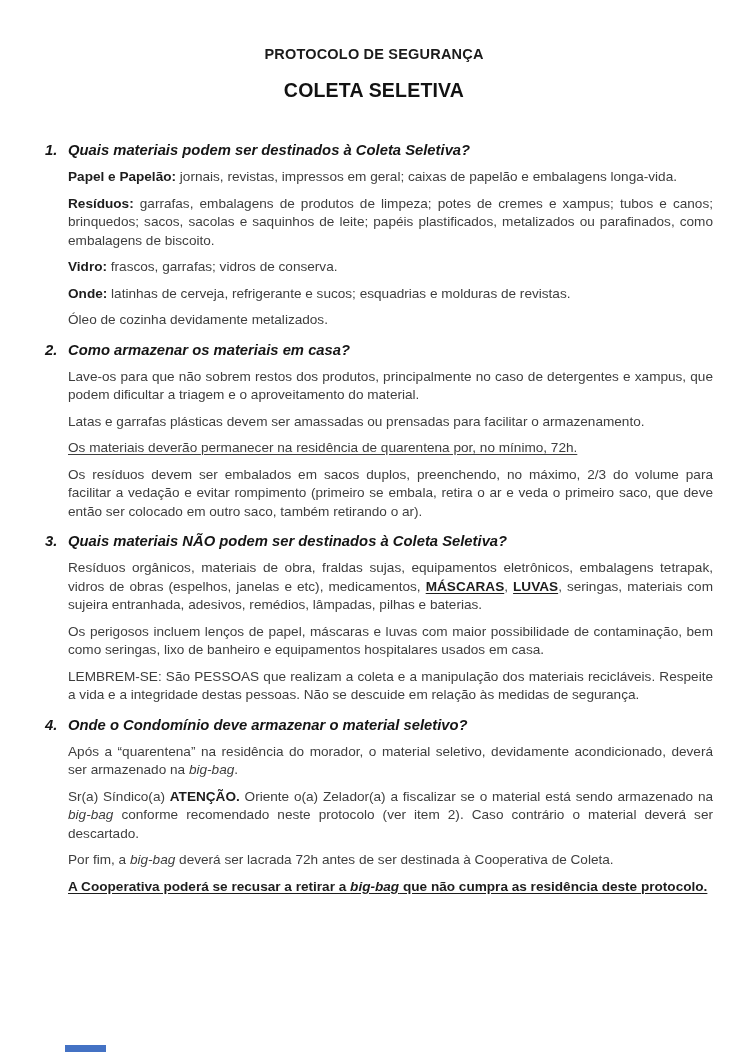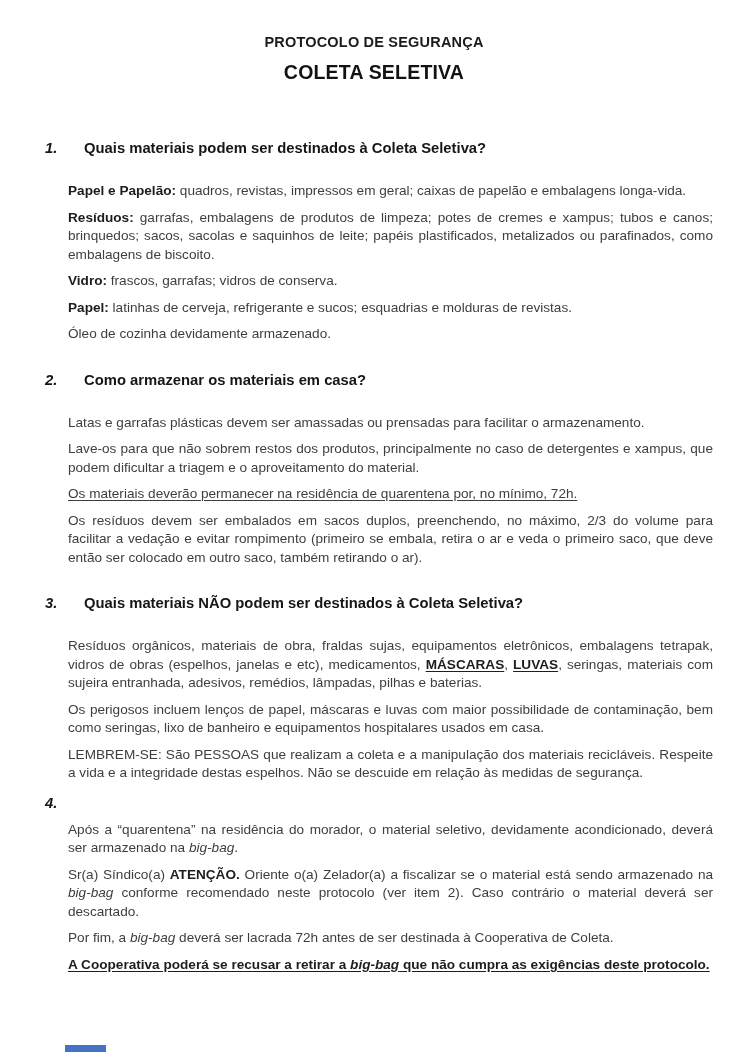--- a/index.html
+++ b/index.html
@@ -19,21 +19,21 @@
     position: relative;
     width: 748px;
     height: 1057px;
     background: #ffffff;
     box-sizing: border-box;
   }
   .titles {
     padding-top: 30px;
   }
   .kicker {
-    margin: 4px;
+    margin: 16px;
     text-align: center;
     font-size: 14.5px;
     line-height: 17px;
     font-weight: bold;
     color: #1b1b1b;
     letter-spacing: 0.2px;
   }
   .doc-title {
     margin: 10px 0 0 0;
     text-align: center;
@@ -56,22 +56,23 @@
   .sec-num {
     width: 23px;
     flex: 0 0 23px;
     font-weight: bold;
     font-style: italic;
     font-size: 14.8px;
     line-height: 19px;
     color: #161616;
   }
   .sec-title {
-    margin: 16px;
+    margin: 0;
     font-weight: bold;
+    font-style: italic;
     font-size: 14.8px;
     line-height: 19px;
     color: #161616;
   }
   .sec-paras { margin-left: 23px; }
   .para {
     margin: 0 0 8px 0;
     font-size: 13.6px;
     line-height: 18.5px;
     color: #3e3e3e;
@@ -99,62 +100,63 @@
   </header>
 
   <main class="doc-body">
 
     <section>
       <div class="sec-head">
         <span class="sec-num">1.</span>
         <h2 class="sec-title">Quais materiais podem ser destinados à Coleta Seletiva?</h2>
       </div>
       <div class="sec-paras">
-          <p class="para"><span class="run-b">Papel e Papelão:</span><span class=""> quadros, revistas, impressos em geral; caixas de papelão e embalagens longa-vida.</span></p>
+          <p class="para"><span class="run-b">Papel e Papelão:</span><span class=""> jornais, revistas, impressos em geral; caixas de papelão e embalagens longa-vida.</span></p>
           <p class="para justify"><span class="run-b">Resíduos:</span><span class=""> garrafas, embalagens de produtos de limpeza; potes de cremes e xampus; tubos e canos; brinquedos; sacos, sacolas e saquinhos de leite; papéis plastificados, metalizados ou parafinados, como embalagens de biscoito.</span></p>
           <p class="para"><span class="run-b">Vidro:</span><span class=""> frascos, garrafas; vidros de conserva.</span></p>
-          <p class="para"><span class="run-b">Papel:</span><span class=""> latinhas de cerveja, refrigerante e sucos; esquadrias e molduras de revistas.</span></p>
-          <p class="para"><span class="">Óleo de cozinha devidamente armazenado.</span></p>
+          <p class="para"><span class="run-b">Onde:</span><span class=""> latinhas de cerveja, refrigerante e sucos; esquadrias e molduras de revistas.</span></p>
+          <p class="para"><span class="">Óleo de cozinha devidamente metalizados.</span></p>
         </div>
     </section>
 
     <section>
       <div class="sec-head">
         <span class="sec-num">2.</span>
         <h2 class="sec-title">Como armazenar os materiais em casa?</h2>
       </div>
       <div class="sec-paras">
+          <p class="para justify"><span class="">Lave-os para que não sobrem restos dos produtos, principalmente no caso de detergentes e xampus, que podem dificultar a triagem e o aproveitamento do material.</span></p>
           <p class="para"><span class="">Latas e garrafas plásticas devem ser amassadas ou prensadas para facilitar o armazenamento.</span></p>
-          <p class="para justify"><span class="">Lave-os para que não sobrem restos dos produtos, principalmente no caso de detergentes e xampus, que podem dificultar a triagem e o aproveitamento do material.</span></p>
           <p class="para"><span class="run-u">Os materiais deverão permanecer na residência de quarentena por, no mínimo, 72h.</span></p>
           <p class="para justify"><span class="">Os resíduos devem ser embalados em sacos duplos, preenchendo, no máximo, 2/3 do volume para facilitar a vedação e evitar rompimento (primeiro se embala, retira o ar e veda o primeiro saco, que deve então ser colocado em outro saco, também retirando o ar).</span></p>
         </div>
     </section>
 
     <section>
       <div class="sec-head">
         <span class="sec-num">3.</span>
         <h2 class="sec-title">Quais materiais NÃO podem ser destinados à Coleta Seletiva?</h2>
       </div>
       <div class="sec-paras">
           <p class="para justify"><span class="">Resíduos orgânicos, materiais de obra, fraldas sujas, equipamentos eletrônicos, embalagens tetrapak, vidros de obras (espelhos, janelas e etc), medicamentos, </span><span class="run-b run-u">MÁSCARAS</span><span class="">, </span><span class="run-b run-u">LUVAS</span><span class="">, seringas, materiais com sujeira entranhada, adesivos, remédios, lâmpadas, pilhas e baterias.</span></p>
           <p class="para justify"><span class="">Os perigosos incluem lenços de papel, máscaras e luvas com maior possibilidade de contaminação, bem como seringas, lixo de banheiro e equipamentos hospitalares usados em casa.</span></p>
-          <p class="para justify"><span class="">LEMBREM-SE: São PESSOAS que realizam a coleta e a manipulação dos materiais recicláveis. Respeite a vida e a integridade destas espelhos. Não se descuide em relação às medidas de segurança.</span></p>
+          <p class="para justify"><span class="">LEMBREM-SE: São PESSOAS que realizam a coleta e a manipulação dos materiais recicláveis. Respeite a vida e a integridade destas pessoas. Não se descuide em relação às medidas de segurança.</span></p>
         </div>
     </section>
 
     <section>
       <div class="sec-head">
         <span class="sec-num">4.</span>
+        <h2 class="sec-title">Onde o Condomínio deve armazenar o material seletivo?</h2>
       </div>
       <div class="sec-paras">
           <p class="para justify"><span class="">Após a “quarentena” na residência do morador, o material seletivo, devidamente acondicionado, deverá ser armazenado na </span><span class="run-i">big-bag</span><span class="">.</span></p>
           <p class="para justify"><span class="">Sr(a) Síndico(a) </span><span class="run-b">ATENÇÃO.</span><span class=""> Oriente o(a) Zelador(a) a fiscalizar se o material está sendo armazenado na </span><span class="run-i">big-bag</span><span class=""> conforme recomendado neste protocolo (ver item 2). Caso contrário o material deverá ser descartado.</span></p>
           <p class="para"><span class="">Por fim, a </span><span class="run-i">big-bag</span><span class=""> deverá ser lacrada 72h antes de ser destinada à Cooperativa de Coleta.</span></p>
-          <p class="para justify"><span class="run-b run-u">A Cooperativa poderá se recusar a retirar a </span><span class="run-b run-i run-u">big-bag</span><span class="run-b run-u"> que não cumpra as exigências deste protocolo.</span></p>
+          <p class="para justify"><span class="run-b run-u">A Cooperativa poderá se recusar a retirar a </span><span class="run-b run-i run-u">big-bag</span><span class="run-b run-u"> que não cumpra as residência deste protocolo.</span></p>
         </div>
     </section>
 
   </main>
 
   <div class="footer-bar" style="background-color: rgb(68, 114, 196);"></div>
 
 </div>
 
 </body></html>

